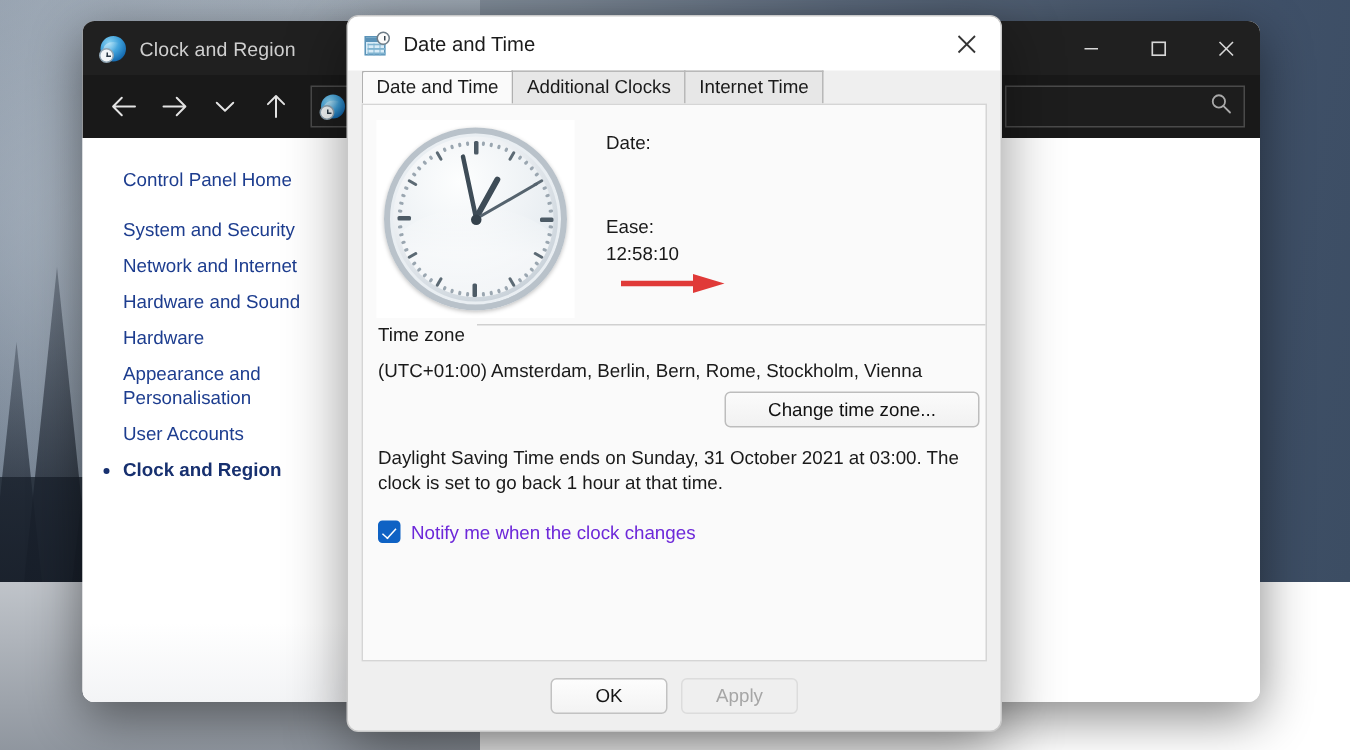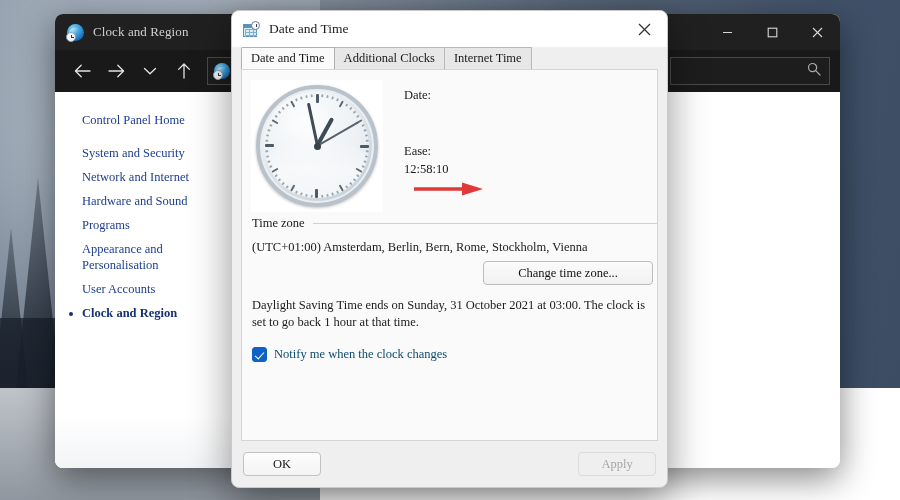--- a/index.html
+++ b/index.html
@@ -7,21 +7,20 @@
     width: 900px; height: 500px;
     overflow: hidden;
     font-family: "Liberation Sans", sans-serif;
   }
 
   
   #desktop {
     position: relative;
     width: 900px; height: 388px;
     background: linear-gradient(100deg, #6d7b8c 0%, #7e8b99 14%, #8d98a4 26%, #7b8795 40%, #5d6b7e 58%, #4b5a6e 74%, #3f5068 88%, #3c4d63 100%);
-    font-family: Liberation Serif, serif;
   }
   
   #fog1 {
     position: absolute; left: 0; top: 0; width: 320px; height: 500px;
     background: linear-gradient(180deg, rgba(182,192,203,.55) 0%, rgba(160,172,186,.38) 34%, rgba(118,131,148,.22) 62%, rgba(52,64,80,.55) 100%);
   }
   #fog2 {
     position: absolute; left: 0; top: 0; width: 900px; height: 500px;
     background: radial-gradient(ellipse 340px 280px at 90px 150px, rgba(205,213,222,.45), rgba(205,213,222,0) 70%);
   }
@@ -252,21 +251,21 @@
     border: 1px solid #0f6cbd; border-radius: 4px;
     box-shadow: 0 0 0 1px rgba(15,108,189,.28);
     display: flex; align-items: center; justify-content: center; gap: 6px;
     font-size: 12.5px; color: #111;
   }
   .shield {
     width: 14px; height: 14px; flex: none; position: relative;
   }
 
   #tz-legend {
-    position: absolute; left: 10px; top: 146px; display: flex; align-items: center;
+    position: absolute; left: 10px; top: 146px; display: flex; align-items: flex-start;
     width: 405px; gap: 8px;
   }
   #tz-legend span { font-size: 12.5px; color: #1a1a1a; white-space: nowrap; }
   #tz-legend .rule { flex: 1; height: 1px; background: #d0d0d0; }
   #tz-value {
     position: absolute; left: 10px; top: 170px; font-size: 12.5px; color: #1a1a1a;
   }
   #btn-change-tz {
     position: absolute; left: 241px; top: 191px;
     width: 170px; height: 24px;
@@ -286,25 +285,25 @@
   .cbox {
     width: 15px; height: 15px; border-radius: 3px;
     background: #0f62c4; border: 1px solid #0f62c4;
     position: relative; flex: none;
   }
   .cbox::after {
     content: ""; position: absolute; left: 4px; top: 2px;
     width: 4px; height: 8px; border: solid #ffffff;
     border-width: 0 1.8px 1.8px 0; transform: rotate(42deg);
   }
-  #notify-row label { font-size: 12.5px; color: #0c4a6e; }
+  #notify-row label { font-size: 12.5px; color: #6d28d9; }
 
   #dlg-footer {
     height: 46px; flex: none;
-    display: flex; align-items: center; justify-content: space-between;
+    display: flex; align-items: center; justify-content: center;
     gap: 9px; padding: 0 11px;
   }
   .footer-btn {
     width: 78px; height: 24px; border-radius: 4px;
     border: 1px solid #c2c2c2;
     background: linear-gradient(180deg,#fdfdfd,#f3f3f3);
     font-size: 12.5px; color: #151515;
     display: flex; align-items: center; justify-content: center;
   }
   .footer-btn.disabled { color: #a6a6a6; border-color: #dcdcdc; background: #efefef; }
@@ -388,21 +387,21 @@
         </span>
       </div>
     </div>
 
     <div id="cp-body">
       <div id="cp-sidebar">
         <a class="side-link">Control Panel Home</a>
         <a class="side-link gap">System and Security</a>
         <a class="side-link">Network and Internet</a>
         <a class="side-link">Hardware and Sound</a>
-        <a class="side-link">Programs</a>
+        <a class="side-link">Hardware</a>
         <a class="side-link">Appearance and Personalisation</a>
         <a class="side-link">User Accounts</a>
         <a class="side-link current"><span class="bullet"></span><span>Clock and Region</span></a>
       </div>
       <div id="cp-main">
         <a id="cp-link-right">fferent time zones</a>
       </div>
     </div>
   </div>
 

